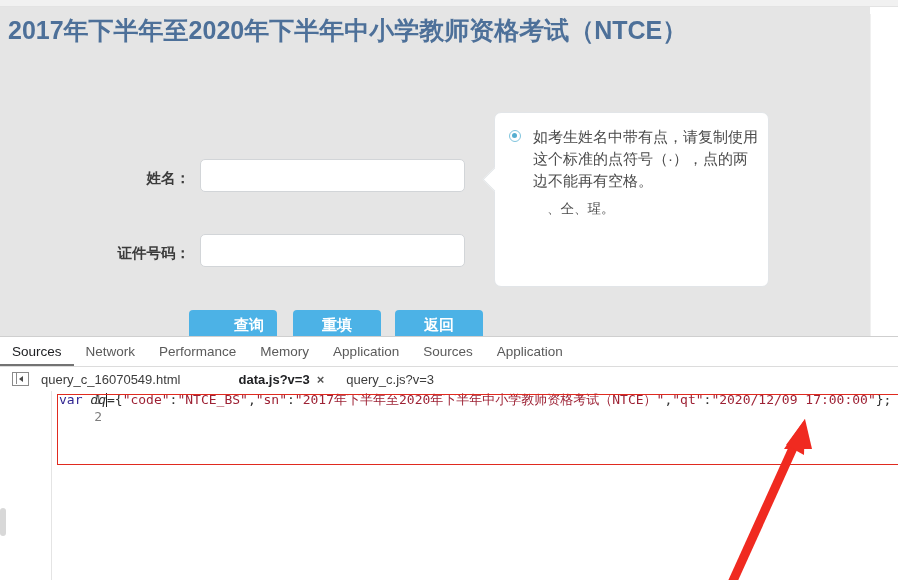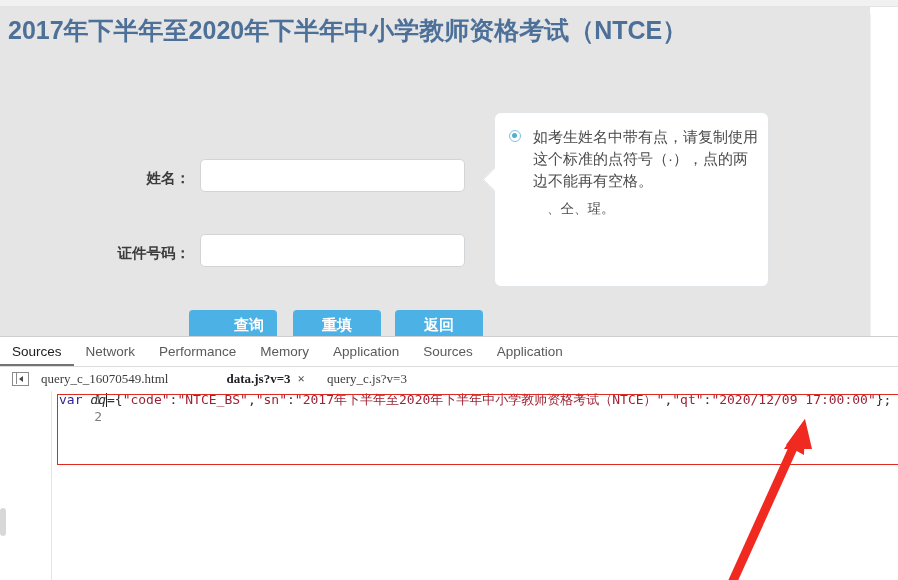--- a/index.html
+++ b/index.html
@@ -235,21 +235,20 @@
     border-right: 4px solid #4a4a4a;
   }
   .file-tab {
     font-size: 13px;
     color: #3c3c3c;
     margin-right: 22px;
     white-space: nowrap;
     cursor: pointer;
     display: flex;
     align-items: flex-start;
-    font-family: Liberation Serif, serif;
   }
   .file-tab.active { font-weight: bold; color: #202124; margin-left: 36px; }
   .file-close {
     margin-left: 7px;
     font-size: 13px;
     color: #555;
     cursor: pointer;
   }
 
   

